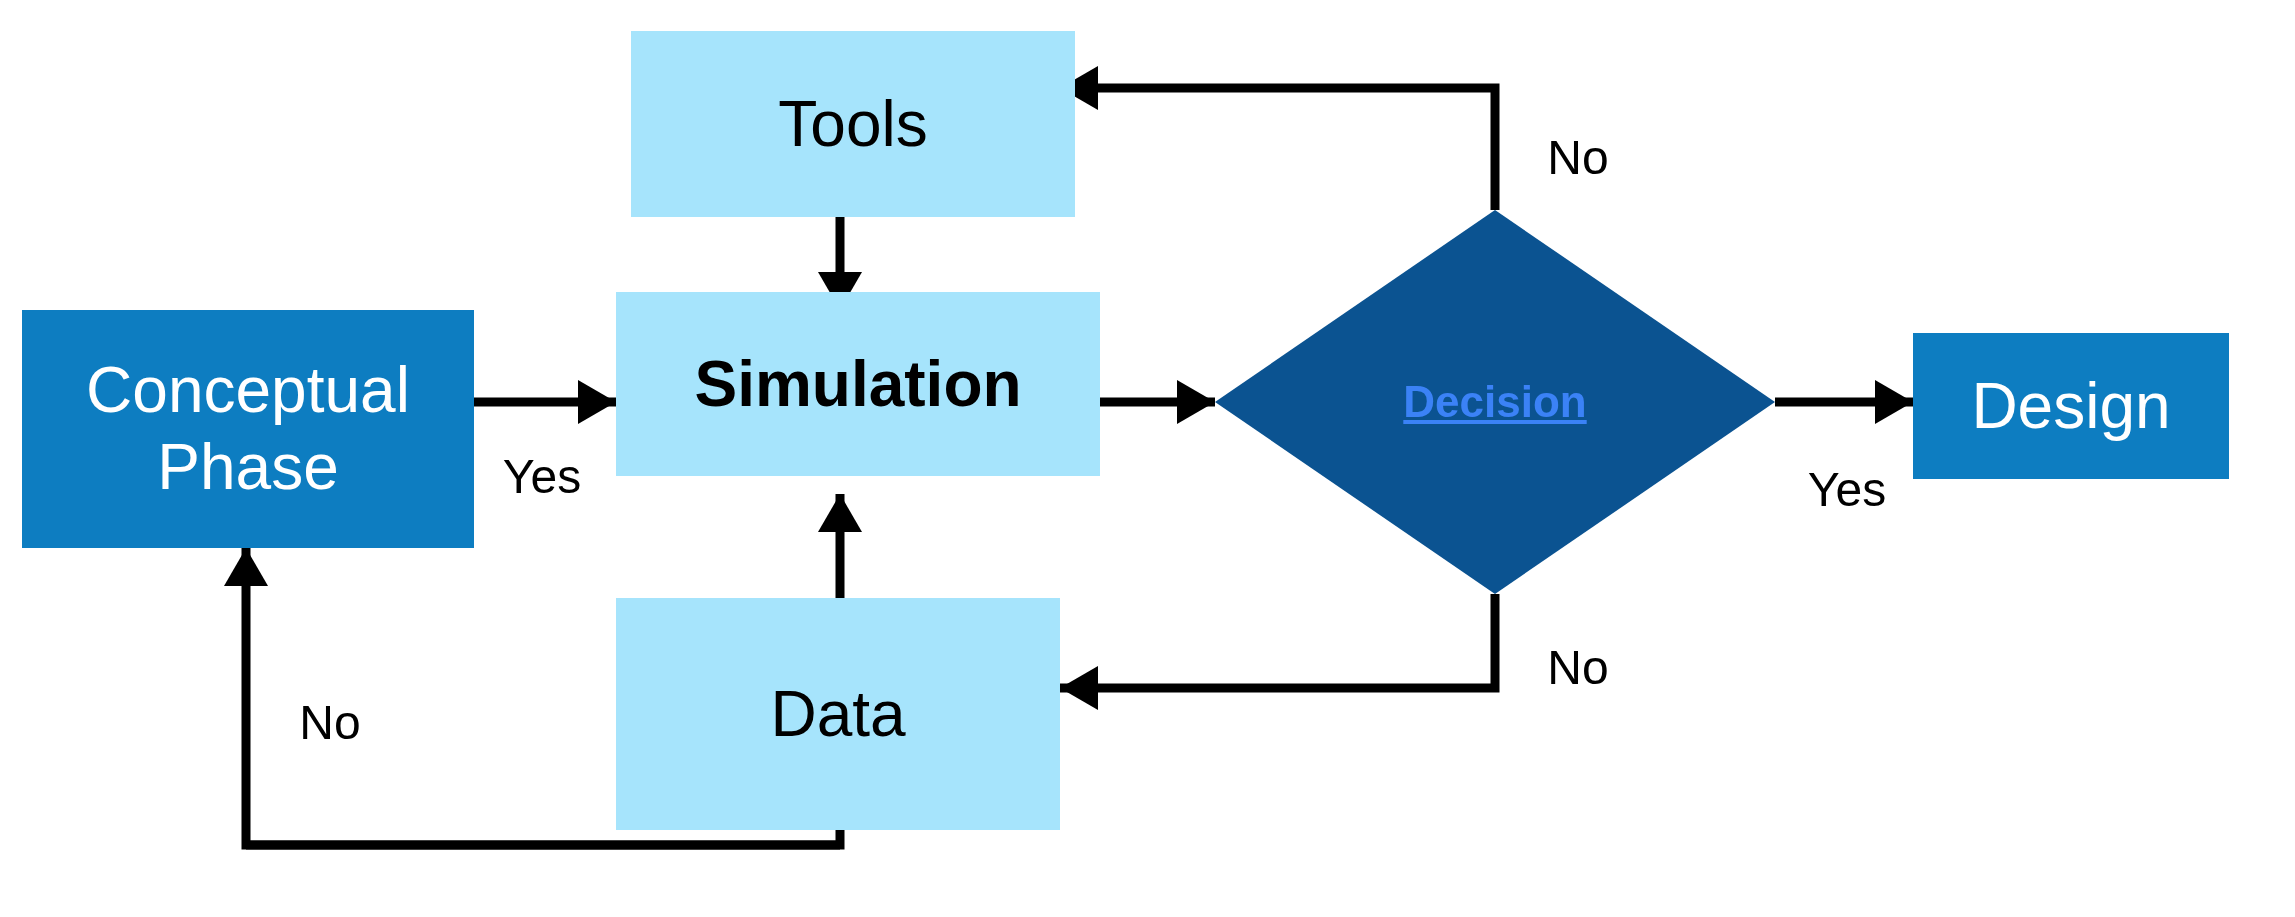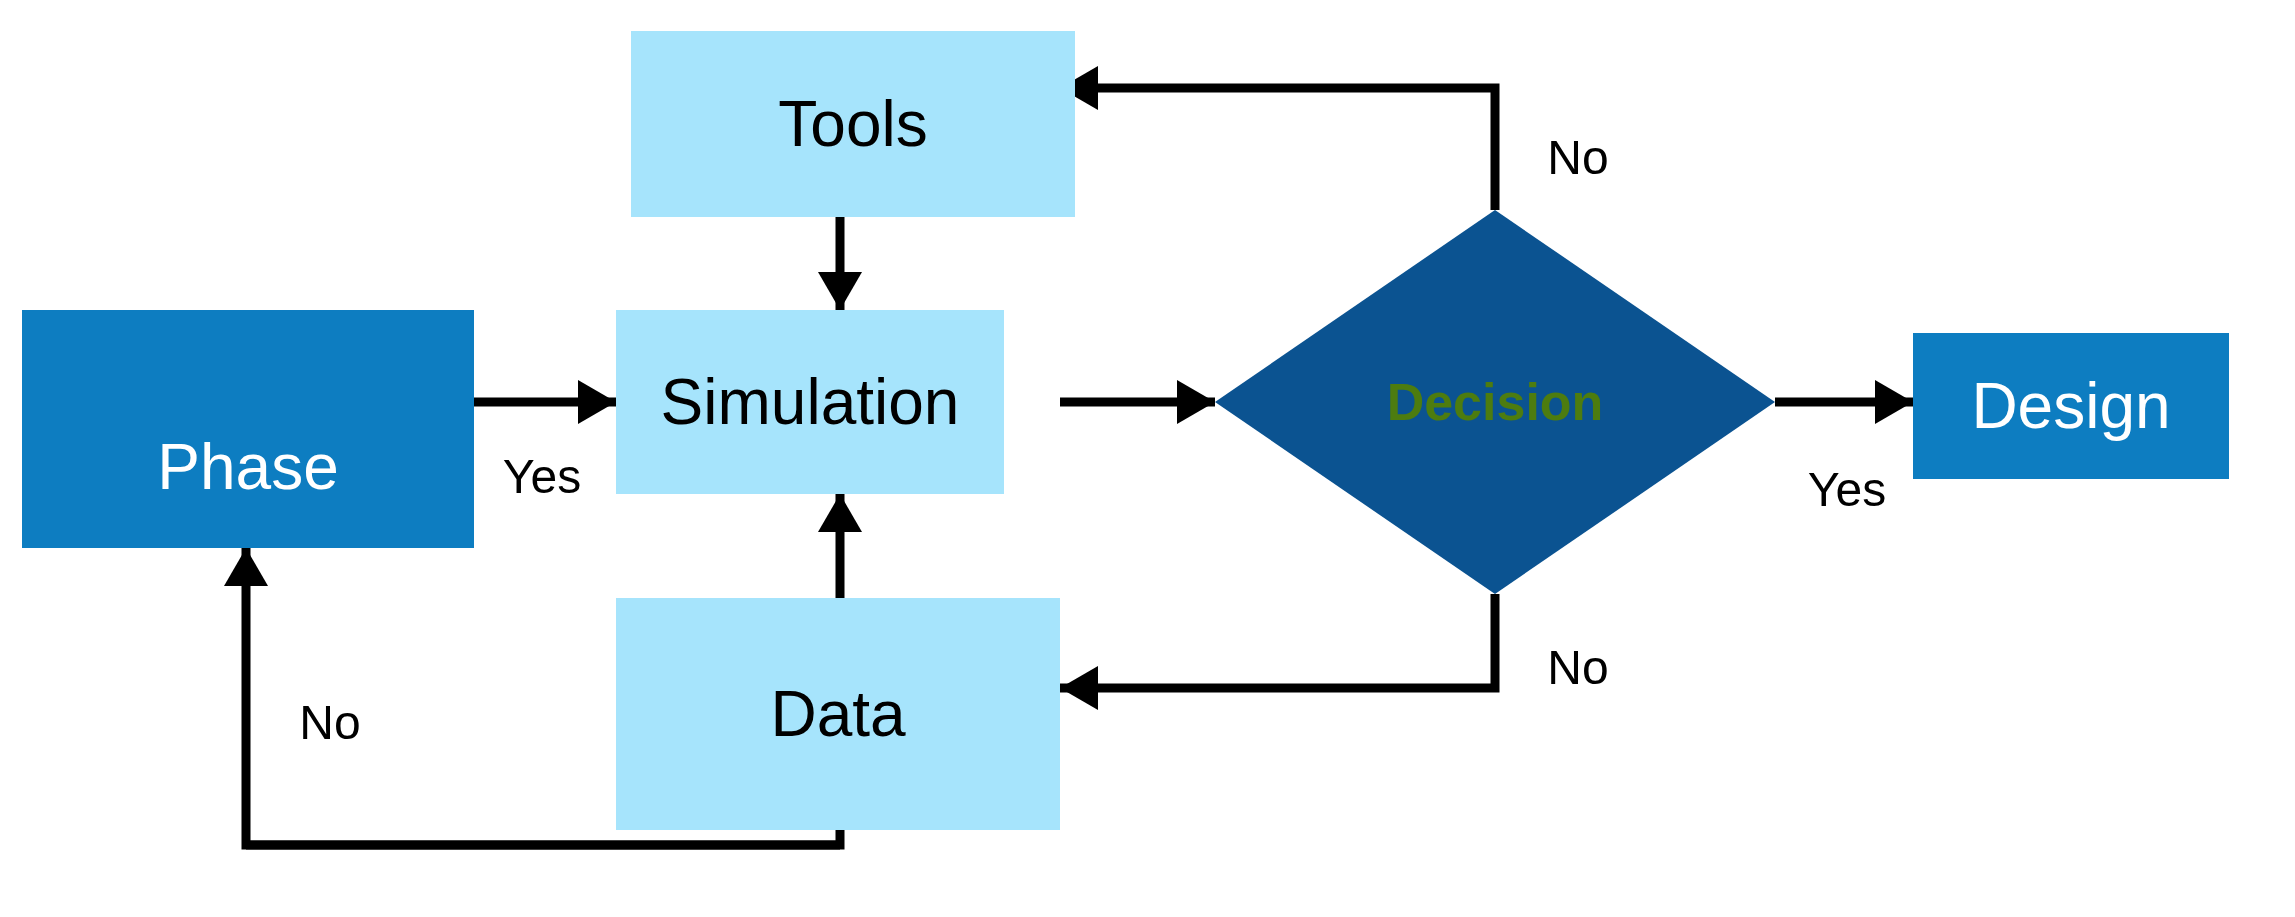--- a/index.html
+++ b/index.html
@@ -27,25 +27,26 @@
   .node.light {
     background: #a6e4fc;
     color: #000000;
   }
   .node.medium {
     background: #0d7dc1;
     color: #ffffff;
   }
   .diamond-label {
     position: absolute;
-    color: #4d7c0f;
-    font-size: 52px;
+    color: #3b82f6;
+    font-size: 44px;
     font-weight: 700;
     transform: translate(-50%, -50%);
     white-space: nowrap;
+    text-decoration: underline;
   }
   .edge-label {
     position: absolute;
     color: #000000;
     font-size: 48px;
     transform: translate(-50%, -50%);
     white-space: nowrap;
   }
   svg.overlay {
     position: absolute;
@@ -55,21 +56,21 @@
     height: 917px;
   }
   .arrow {
     fill: none;
     stroke: #000000;
     stroke-width: 9;
   }
 
   
   #node-tools        { left: 631px;  top: 31px;  width: 444px; height: 186px; }
-  #node-simulation   { left: 616px;  top: 310px; width: 388px; height: 184px; }
+  #node-simulation   { left: 616px;  top: 292px; width: 484px; height: 184px; font-weight: bold; }
   #node-data         { left: 616px;  top: 598px; width: 444px; height: 232px; }
   #node-conceptual   { left: 22px;   top: 310px; width: 452px; height: 238px; }
   #node-design       { left: 1913px; top: 333px; width: 316px; height: 146px; }
 
   #label-decision    { left: 1495px; top: 402px; }
   #label-yes-conceptual { left: 542px;  top: 476px; }
   #label-yes-design     { left: 1847px; top: 489px; }
   #label-no-tools       { left: 1578px; top: 157px; }
   #label-no-data        { left: 1578px; top: 667px; }
   #label-no-loop        { left: 330px;  top: 722px; }
@@ -114,21 +115,21 @@
   <div class="node light" id="node-simulation">
     <span>Simulation</span>
   </div>
 
   <div class="node light" id="node-data">
     <span>Data</span>
   </div>
 
   <div class="node medium" id="node-conceptual">
     <span>
-      <br>
+      <span>Conceptual</span><br>
       <span>Phase</span>
     </span>
   </div>
 
   <div class="node medium" id="node-design">
     <span>Design</span>
   </div>
 
   <div class="diamond-label" id="label-decision">Decision</div>
 

